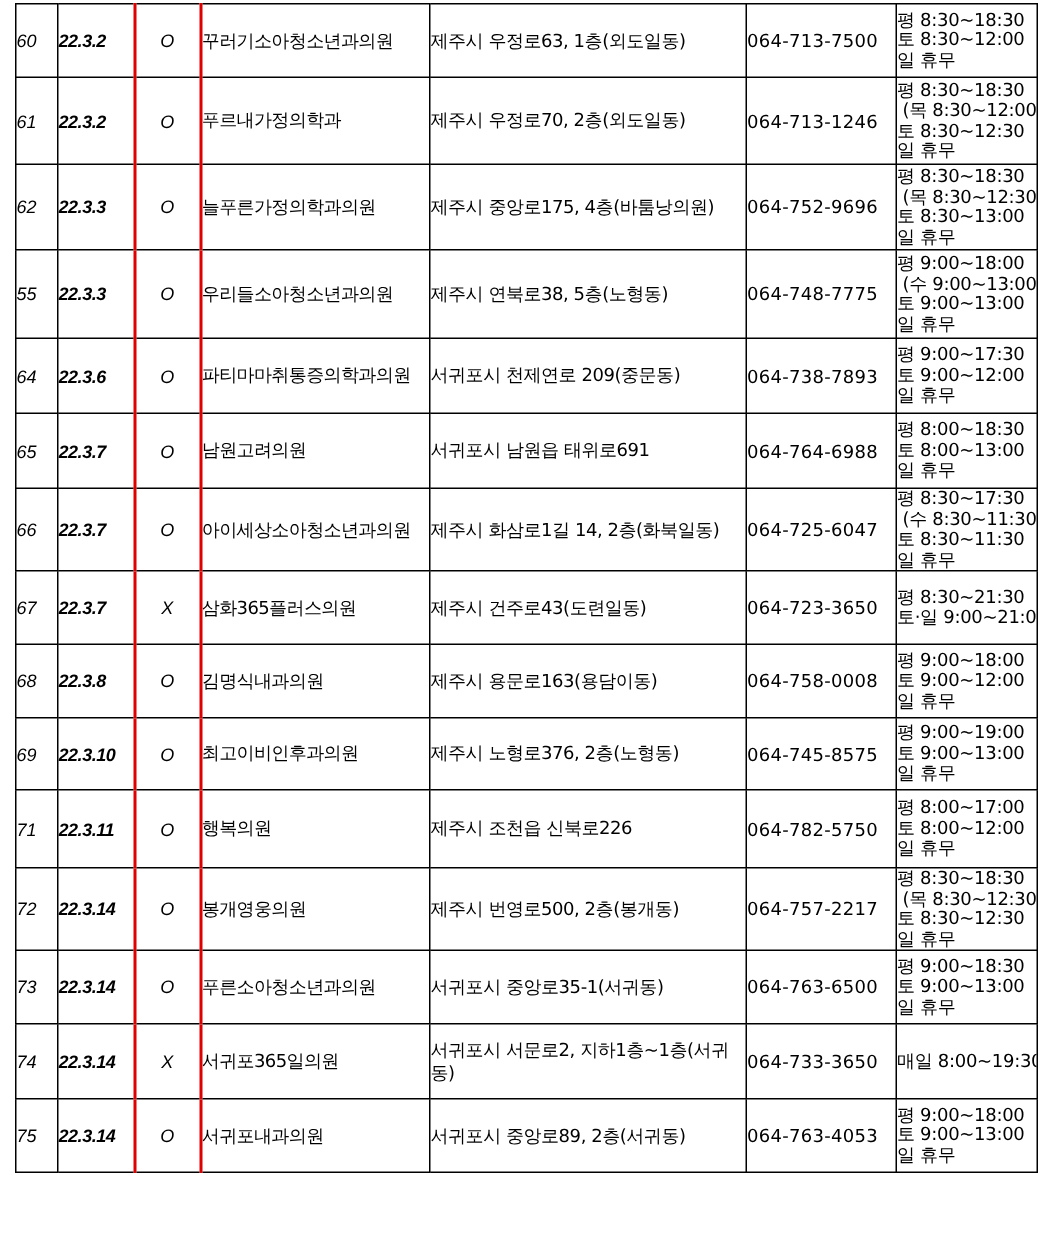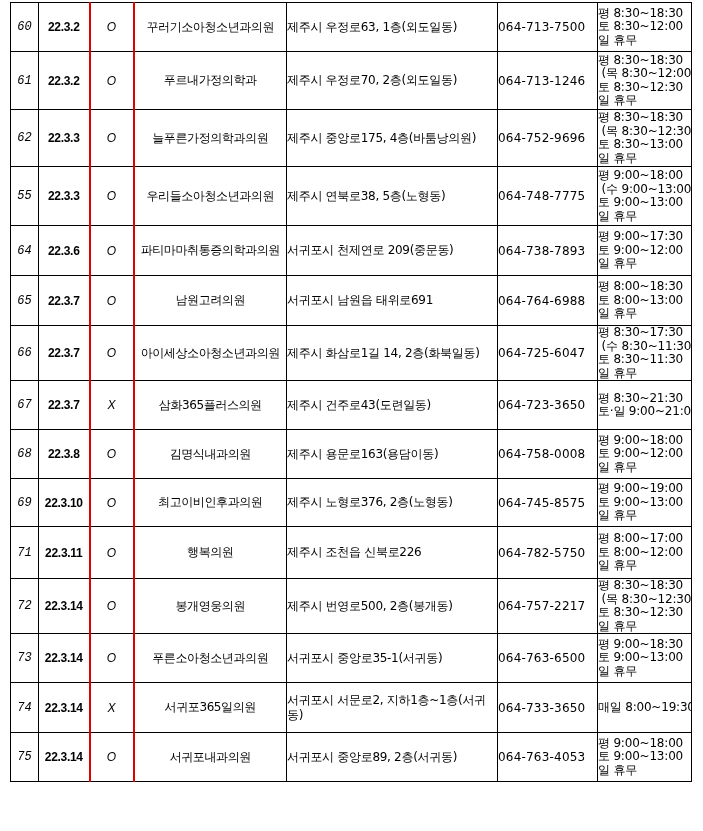--- a/index.html
+++ b/index.html
@@ -6,24 +6,24 @@
   body { width: 703px; height: 831px; overflow: hidden; position: relative; font-family: "DejaVu Sans", "Liberation Sans", sans-serif; }
   table.clinics {
     position: absolute; left: 10px; top: 2px;
     border-collapse: collapse; table-layout: fixed;
     width: 681px;
   }
   table.clinics td {
     border: 1px solid #000; padding: 0; vertical-align: middle;
     font-size: 12px; color: #000; overflow: hidden;
   }
-  td.no { text-align: center; font-style: italic; font-family: Liberation Mono, monospace; font-size: 12.5px; }
-  td.date { text-align: center; font-weight: bold; font-family: "Liberation Sans", sans-serif; font-size: 13px; letter-spacing: -0.3px; border-right: 2px solid #e00000 !important; }
+  td.no { font-style: italic; font-family: Liberation Sans, sans-serif; font-size: 12.5px; }
+  td.date { font-style: italic; font-weight: bold; font-family: "Liberation Sans", sans-serif; font-size: 13px; letter-spacing: -0.3px; border-right: 2px solid #e00000 !important; }
   td.mark { text-align: center; font-style: italic; font-family: "Liberation Sans", sans-serif; font-size: 13px; border-right: 2px solid #e00000 !important; }
-  td.name { text-align: center; font-size: 12px; letter-spacing: -0.4px; white-space: nowrap; }
+  td.name { text-align: left; font-size: 12px; letter-spacing: -0.4px; white-space: nowrap; }
   td.addr { color: #1a1aff; padding-left: 7px; font-size: 12px; letter-spacing: -0.3px; line-height: 15px; }
   td.addr span { cursor: pointer; }
   td.phone { text-align: left; font-size: 12px; letter-spacing: 0.2px; }
   td.hours { font-size: 11.5px; line-height: 13.5px; padding-left: 1px; white-space: pre; letter-spacing: -0.2px; margin-left: 20px; }
   .hline { display: block; }
 </style>
 </head>
 <body>
 
 <table class="clinics">

